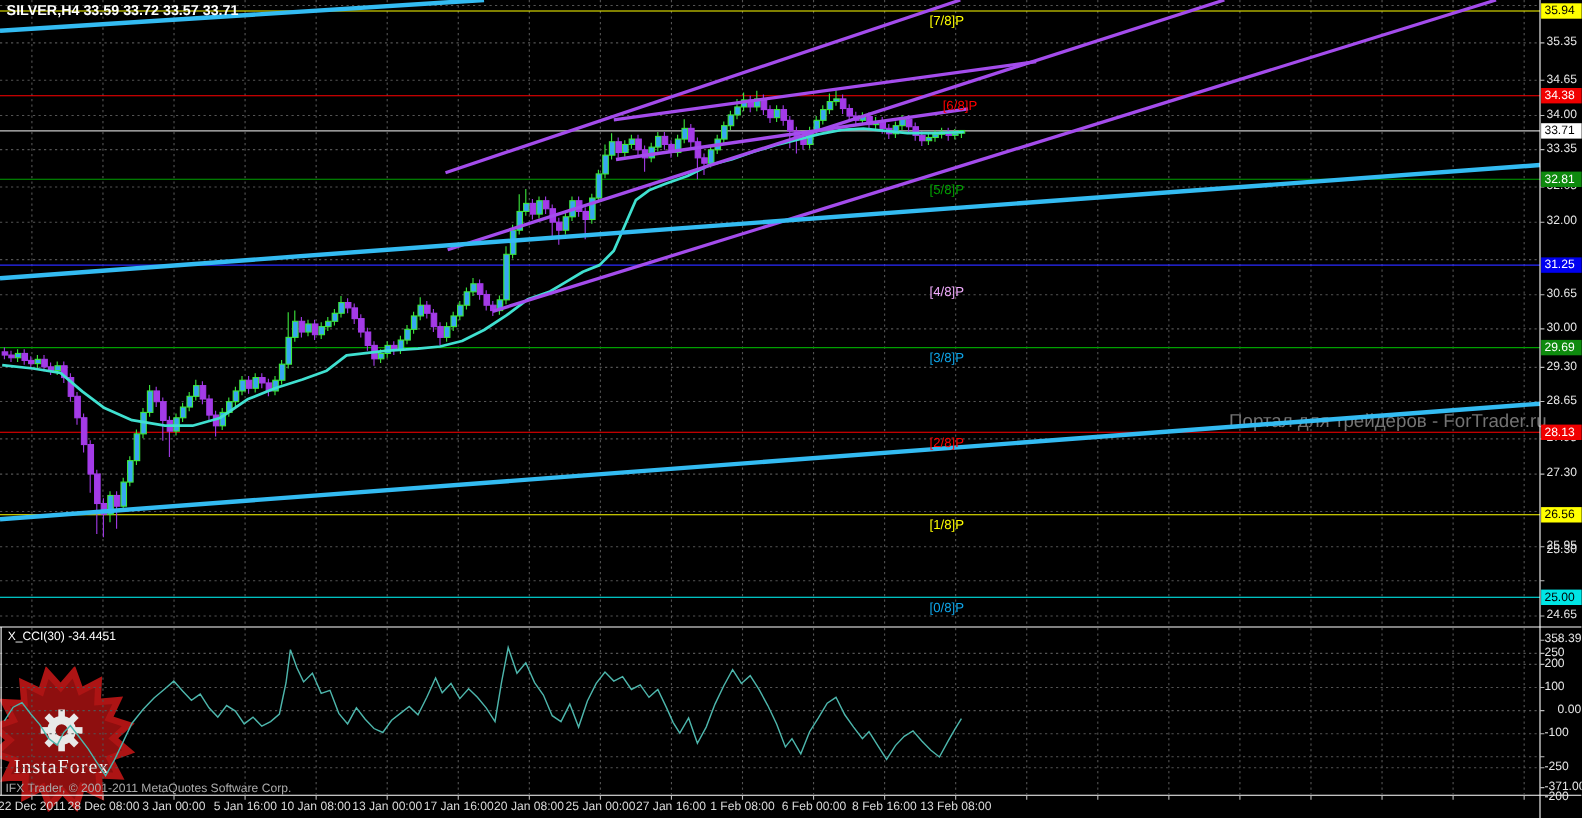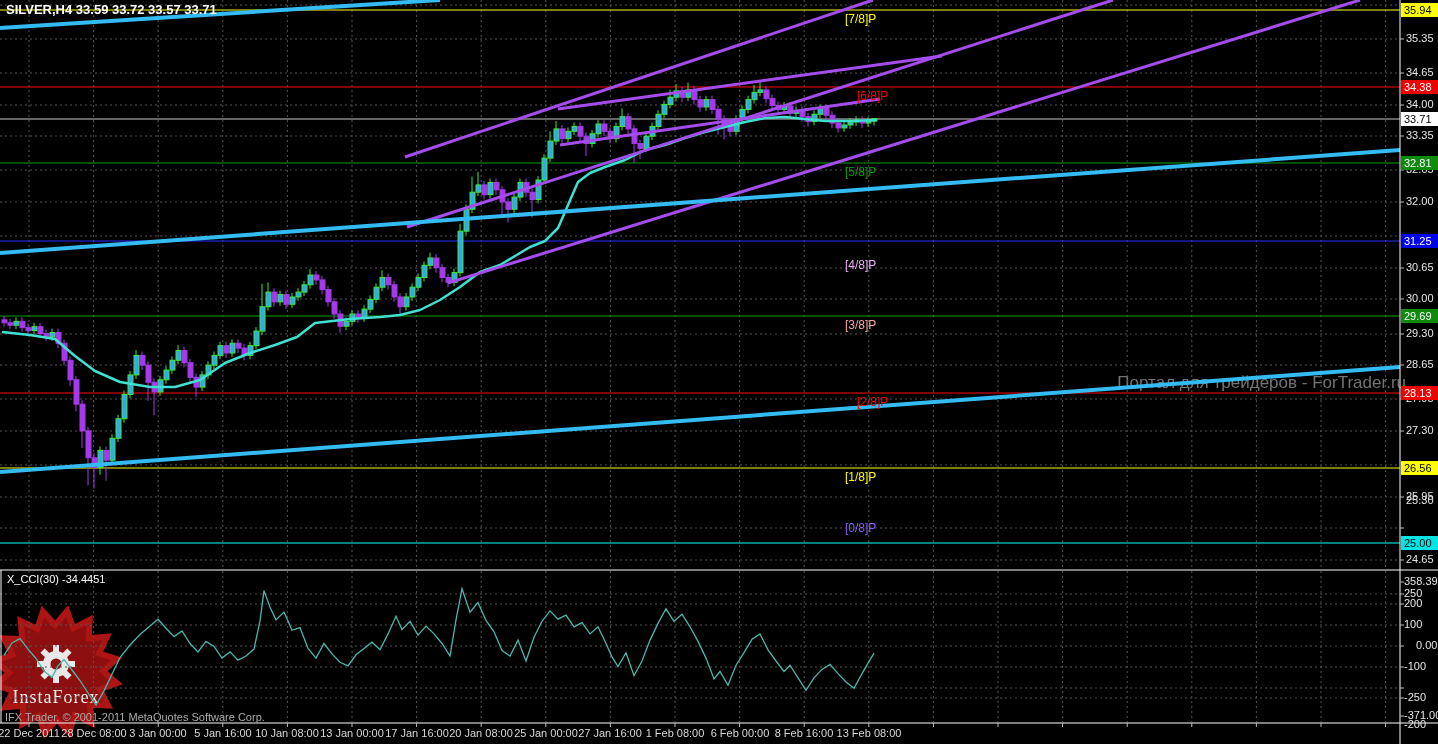--- a/index.html
+++ b/index.html
@@ -523,24 +523,24 @@
       <div class="time-lbl" style="left: 675px;">1 Feb 08:00</div>
       <div class="time-lbl" style="left: 740px;">6 Feb 00:00</div>
       <div class="time-lbl" style="left: 804px;">8 Feb 16:00</div>
       <div class="time-lbl" style="left: 869px;">13 Feb 08:00</div>
     </div>
   <div id="murrey-labels">
       <div class="murrey-lbl" style="top: 12px; color: rgb(255, 255, 0);">[7/8]P</div>
       <div class="murrey-lbl" style="top: 89px; color: rgb(255, 0, 0); padding-left: 12px;">[6/8]P</div>
       <div class="murrey-lbl" style="top: 165px; color: rgb(0, 160, 0);">[5/8]P</div>
       <div class="murrey-lbl" style="top: 258px; color: #f0abfc;">[4/8]P</div>
-      <div class="murrey-lbl" style="top: 318px; color: #fca5a5;">[3/8]P</div>
-      <div class="murrey-lbl" style="top: 395px; color: rgb(255, 0, 0); margin-left: 12px;">[2/8]P</div>
+      <div class="murrey-lbl" style="top: 318px; color: #0ea5e9;">[3/8]P</div>
+      <div class="murrey-lbl" style="top: 395px; color: rgb(255, 0, 0);">[2/8]P</div>
       <div class="murrey-lbl" style="top: 470px; color: rgb(255, 255, 0);">[1/8]P</div>
-      <div class="murrey-lbl" style="top: 521px; color: #8b5cf6;">[0/8]P</div>
+      <div class="murrey-lbl" style="top: 545px; color: #0ea5e9;">[0/8]P</div>
     </div>
   <div id="cci-axis">
       <div class="txt cci-lbl" style="top: 575px;">358.395</div>
       <div class="txt cci-lbl" style="top: 587px;">250</div>
       <div class="txt cci-lbl" style="top: 597px;">200</div>
       <div class="txt cci-lbl" style="top: 618px;">100</div>
       <div class="txt cci-lbl" style="top: 639px; padding-left: 12px;">0.00</div>
       <div class="txt cci-lbl" style="top: 660px;">-100</div>
       <div class="txt cci-lbl" style="top: 681px; margin-top: 37px;">-200</div>
       <div class="txt cci-lbl" style="top: 691px;">-250</div>

